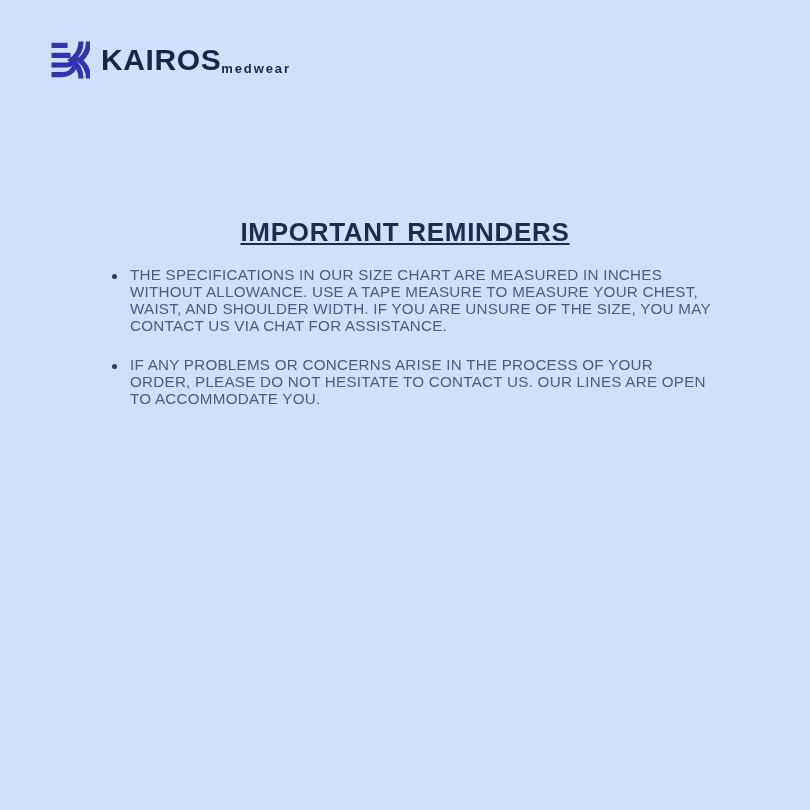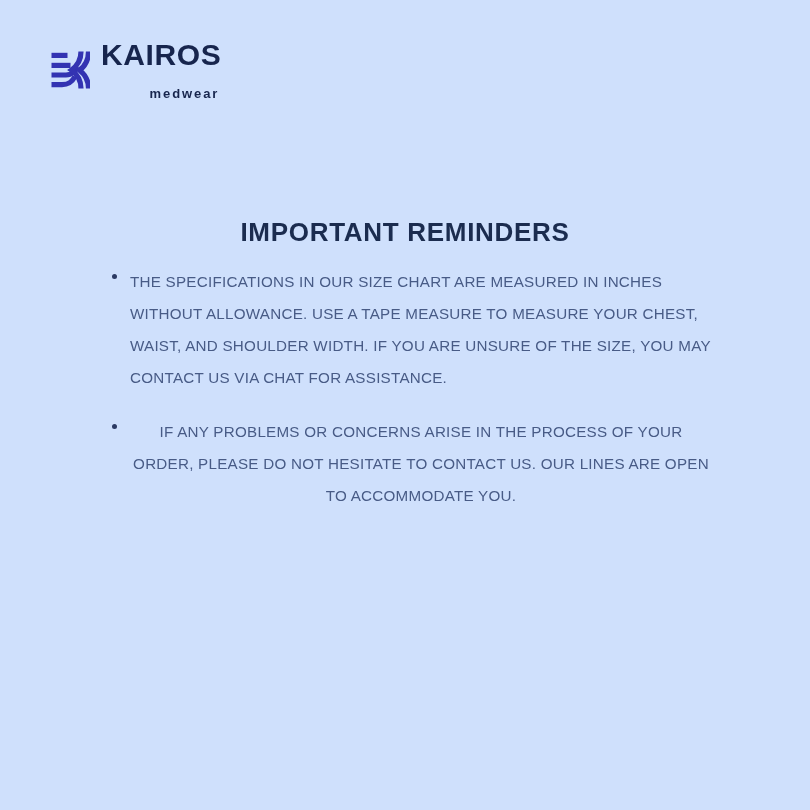--- a/index.html
+++ b/index.html
@@ -25,21 +25,21 @@
     gap: 11px;
   }
   .logo-mark {
     width: 40px;
     height: 40px;
     display: block;
     flex: 0 0 auto;
   }
   .logo-words {
     display: flex;
-    flex-direction: column;
+    flex-direction: row;
     align-items: flex-start;
     line-height: 1;
   }
   .logo-name {
     font-size: 30px;
     font-weight: 700;
     letter-spacing: 0.6px;
     color: #17254d;
   }
   .logo-tagline {
@@ -56,44 +56,44 @@
   .page-title {
     position: absolute;
     left: 0;
     right: 0;
     top: 200px;
     text-align: center;
     font-size: 26px;
     font-weight: 700;
     letter-spacing: 0.7px;
     color: #1b2c4f;
+    text-decoration: underline;
   }
 
   
   .reminders {
     position: absolute;
     left: 112px;
     top: 266px;
     width: 600px;
     margin: 0;
     padding: 0;
     list-style: none;
   }
   .reminder-item {
     position: relative;
     padding-left: 18px;
     margin-bottom: 22px;
     font-size: 15.2px;
-    line-height: 32px;
+    line-height: 17px;
     letter-spacing: 0.25px;
     color: #485b86;
   }
   .reminder-item:last-child {
     margin-bottom: 12px;
-    text-align: center;
   }
   .reminder-bullet {
     position: absolute;
     left: 0;
     top: 8px;
     width: 5px;
     height: 5px;
     border-radius: 50%;
     background: #2b3a63;
   }

